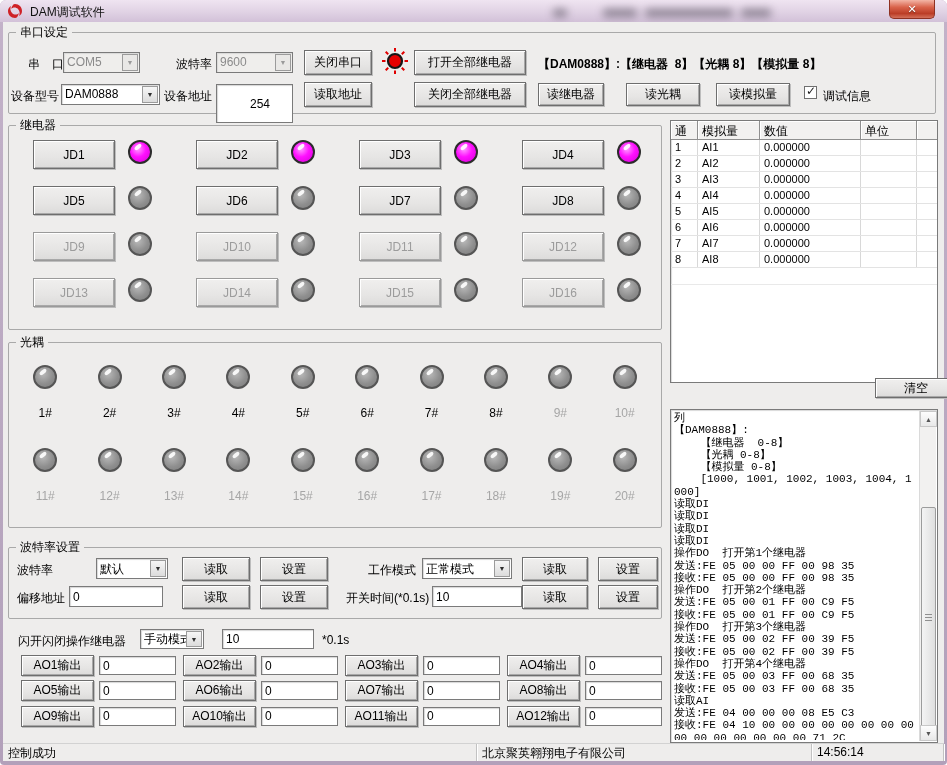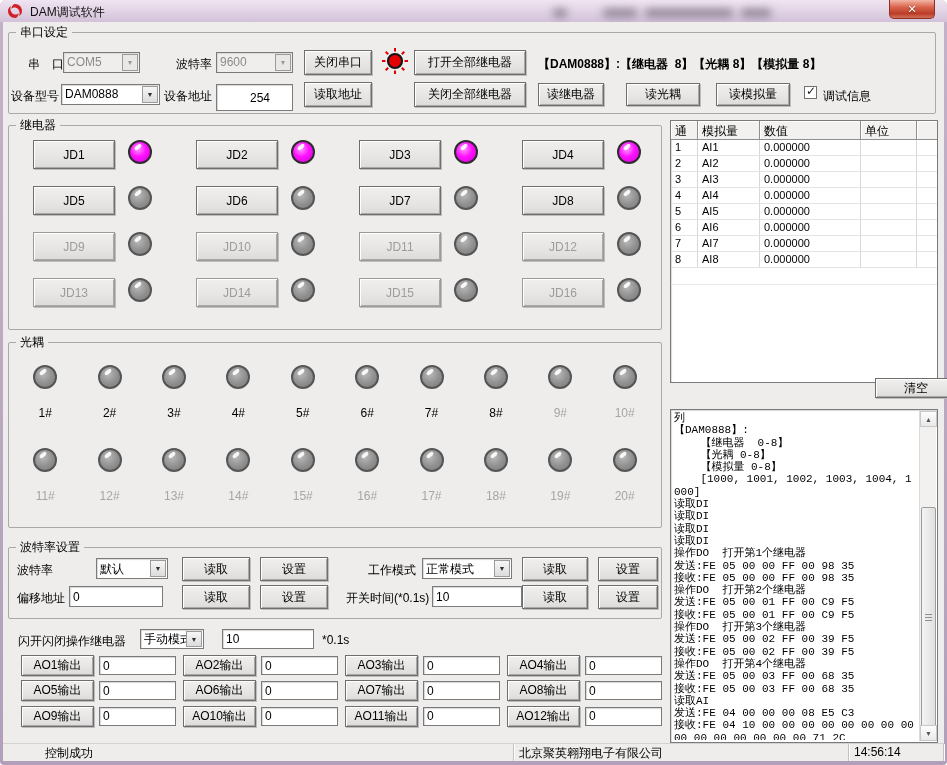--- a/index.html
+++ b/index.html
@@ -103,21 +103,21 @@
     background:repeating-linear-gradient(180deg,#8f8f8f 0 1px,transparent 1px 3px); }
 
   
   .ao-grid { position:absolute; display:flex; flex-wrap:wrap; }
   .ao-cell { width:162px; height:25px; display:flex; align-items:center; }
   .ao-btn { position:static; width:73px; height:21px; margin-right:5px; flex:none; }
   .ao-input { position:static; width:77px; height:19px; flex:none; }
 
   
   .statusbar { position:absolute; left:0; right:0; bottom:0; height:18px; background:#eeedec;
-    border-top:1px solid #d2d2d2; display:flex;padding-left:37px; }
+    border-top:1px solid #d2d2d2; display:flex; }
   .pane { font-size:12px; color:#000; padding:1px 0 0 5px; border-right:1px solid #c2c2c2;
     box-shadow:1px 0 0 #fff; white-space:nowrap; overflow:hidden; }
 
   .device-info { position:absolute; font-size:12px; color:#000; white-space:pre;font-weight:bold; }
   .status-led { position:absolute; width:26px; height:26px; }
 </style>
 </head>
 <body>
 
 <div class="stage">
@@ -190,21 +190,21 @@
 
       <span class="lbl" style="left:2px;top:55px">设备型号</span>
       <div class="combo" style="left:52px;top:51px;width:99px">
         <span class="combo-val">DAM0888</span>
         <span class="combo-btn">
             <span>▼</span>
           </span>
       </div>
 
       <span class="lbl" style="left:155px;top:55px">设备地址</span>
-      <input class="tb" style="left: 207px; top: 51px; width: 77px; height: 27px; padding-left: 33px;" value="254">
+      <input class="tb" style="left: 207px; top: 51px; width: 77px; height: 39px; padding-left: 33px;" value="254">
 
       <div class="btn" style="left:295px;top:49px;width:68px;height:25px">
         <span>读取地址</span>
       </div>
       <div class="btn" style="left:405px;top:49px;width:112px;height:25px">
         <span>关闭全部继电器</span>
       </div>
       <div class="btn" style="left:529px;top:50px;width:66px;height:23px">
         <span>读继电器</span>
       </div>

